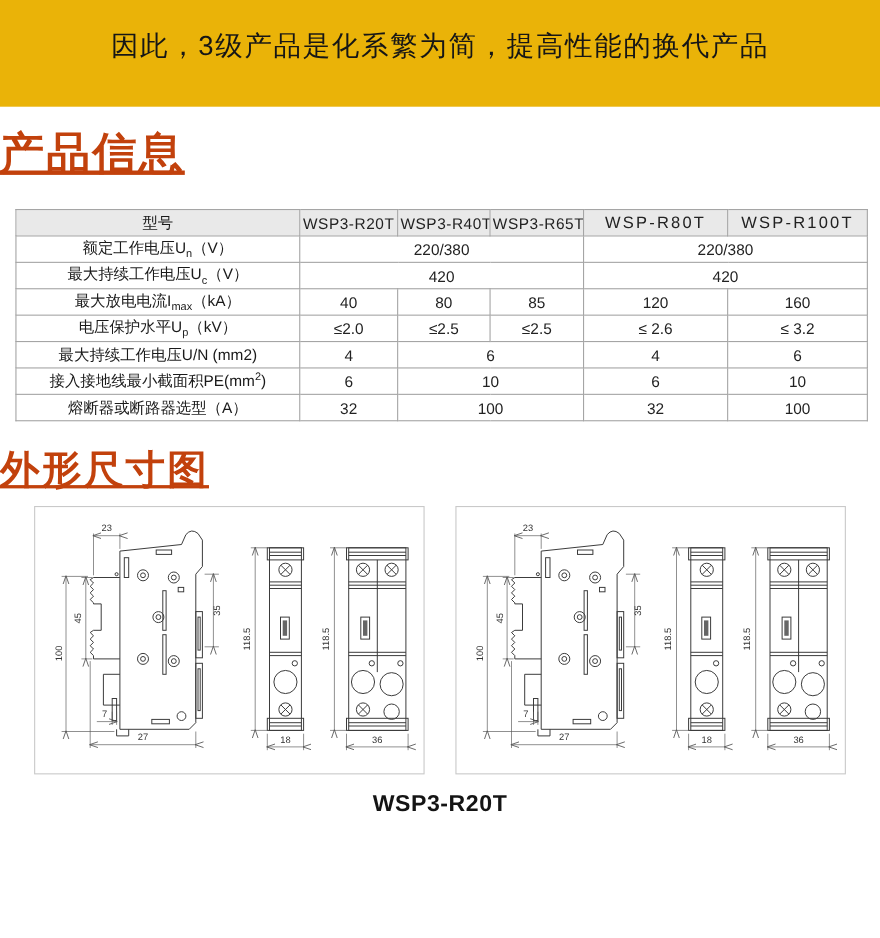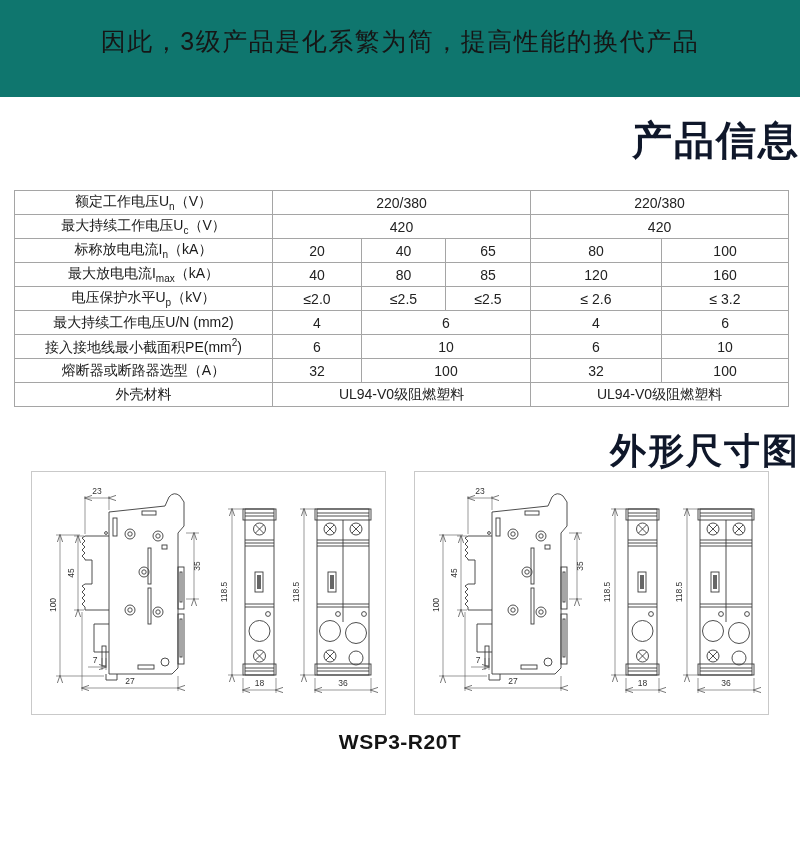--- a/index.html
+++ b/index.html
@@ -3,51 +3,51 @@
 <meta charset="utf-8">
 <style>
   html,body{margin:0;padding:0;}
   body{
     width:800px;height:853px;background:#ffffff;position:relative;
     font-family:"Liberation Sans","DejaVu Sans",sans-serif;
     -webkit-font-smoothing:antialiased;
   }
   
   .banner{
-    height:97px;background:#0f766e;
+    height:97px;background:#eab308;
     display:flex;align-items:center;justify-content:center;
   }
   .banner-text{
     font-size:25px;color:#161616;letter-spacing:1.5px;font-weight:500;
     padding-bottom:14px;
   }
   
   .section-title{
-    text-align:right;color:#0f172a;font-weight:bold;margin:0;
+    text-align:left;color:#c2410c;font-weight:bold;margin:0;text-decoration:underline;
   }
   #product-info-title{font-size:40px;line-height:44px;padding-top:21px;letter-spacing:2px;}
   #dimensions-title{font-size:36px;line-height:40px;padding-top:24px;letter-spacing:2px;}
   
   table.spec{
     border-collapse:collapse;table-layout:fixed;
     margin:28px 0 0 14px;width:774px;
     font-size:14px;color:#222;
   }
   table.spec td{
     border:1px solid #a5a5a5;height:23px;padding:0 2px;
     text-align:center;vertical-align:middle;overflow:hidden;white-space:nowrap;
   }
   table.spec tr.hdr td{background:#e9e9e9;}
   td.lbl{text-align:left;padding-left:9px;color:#1a1a1a;}
   td.mh-a{font-size:14px;letter-spacing:0.5px;}
   td.mh-b{font-size:15px;letter-spacing:2px;}
   td.lbl sub{font-size:10px;}
   td.lbl sup{font-size:10px;}
   
-  .panels{display:flex;justify-content:center;gap:28px;}
+  .panels{display:flex;justify-content:center;gap:28px;margin-top:13px;}
   .panel{width:353px;height:242px;border:1px solid #c9c9c9;background:#fff;}
   .model-labels{display:flex;justify-content:center;gap:20px;margin-top:15px;}
   .model-label{
     width:353px;text-align:center;font-size:21px;font-weight:bold;color:#141414;
     letter-spacing:0.5px;
   }
   svg text{font-family:"Liberation Sans","DejaVu Sans",sans-serif;}
 </style>
 </head>
 <body>
@@ -61,37 +61,37 @@
 <table class="spec">
   <colgroup>
     <col style="width:258px">
       <col style="width:89px">
       <col style="width:84px">
     <col style="width:85px">
       <col style="width:131px">
       <col style="width:127px">
   </colgroup>
   <tbody>
+    <tr class="hdr">
+      <td class="lbl">型号</td>
+      <td class="mh-a">WSP3-R20T</td>
+      <td class="mh-a">WSP3-R40T</td>
+      <td class="mh-a">WSP3-R65T</td>
+      <td class="mh-b">WSP-R80T</td>
+      <td class="mh-b">WSP-R100T</td>
+    </tr>
     <tr>
       <td class="lbl"><span>额定工作电压U</span><sub>n</sub><span>（V）</span></td>
       <td colspan="3">220/380</td>
       <td colspan="2">220/380</td>
     </tr>
     <tr>
       <td class="lbl"><span>最大持续工作电压U</span><sub>c</sub><span>（V）</span></td>
       <td colspan="3">420</td>
       <td colspan="2">420</td>
-    </tr>
-    <tr>
-      <td class="lbl"><span>标称放电电流I</span><sub>n</sub><span>（kA）</span></td>
-      <td>20</td>
-      <td>40</td>
-      <td>65</td>
-      <td>80</td>
-      <td>100</td>
     </tr>
     <tr>
       <td class="lbl"><span>最大放电电流I</span><sub>max</sub><span>（kA）</span></td>
       <td>40</td>
       <td>80</td>
       <td>85</td>
       <td>120</td>
       <td>160</td>
     </tr>
     <tr>
@@ -115,25 +115,20 @@
       <td colspan="2">10</td>
       <td>6</td>
       <td>10</td>
     </tr>
     <tr>
       <td class="lbl">熔断器或断路器选型（A）</td>
       <td>32</td>
       <td colspan="2">100</td>
       <td>32</td>
       <td>100</td>
-    </tr>
-    <tr>
-      <td class="lbl">外壳材料</td>
-      <td colspan="3">UL94-V0级阻燃塑料</td>
-      <td colspan="2">UL94-V0级阻燃塑料</td>
     </tr>
   </tbody>
 </table>
 
 <h2 class="section-title" id="dimensions-title">外形尺寸图</h2>
 
 <div class="panels">
   <div class="panel">
     <svg id="dim-svg" width="353" height="242" viewBox="0 0 353 242">
       <defs>

